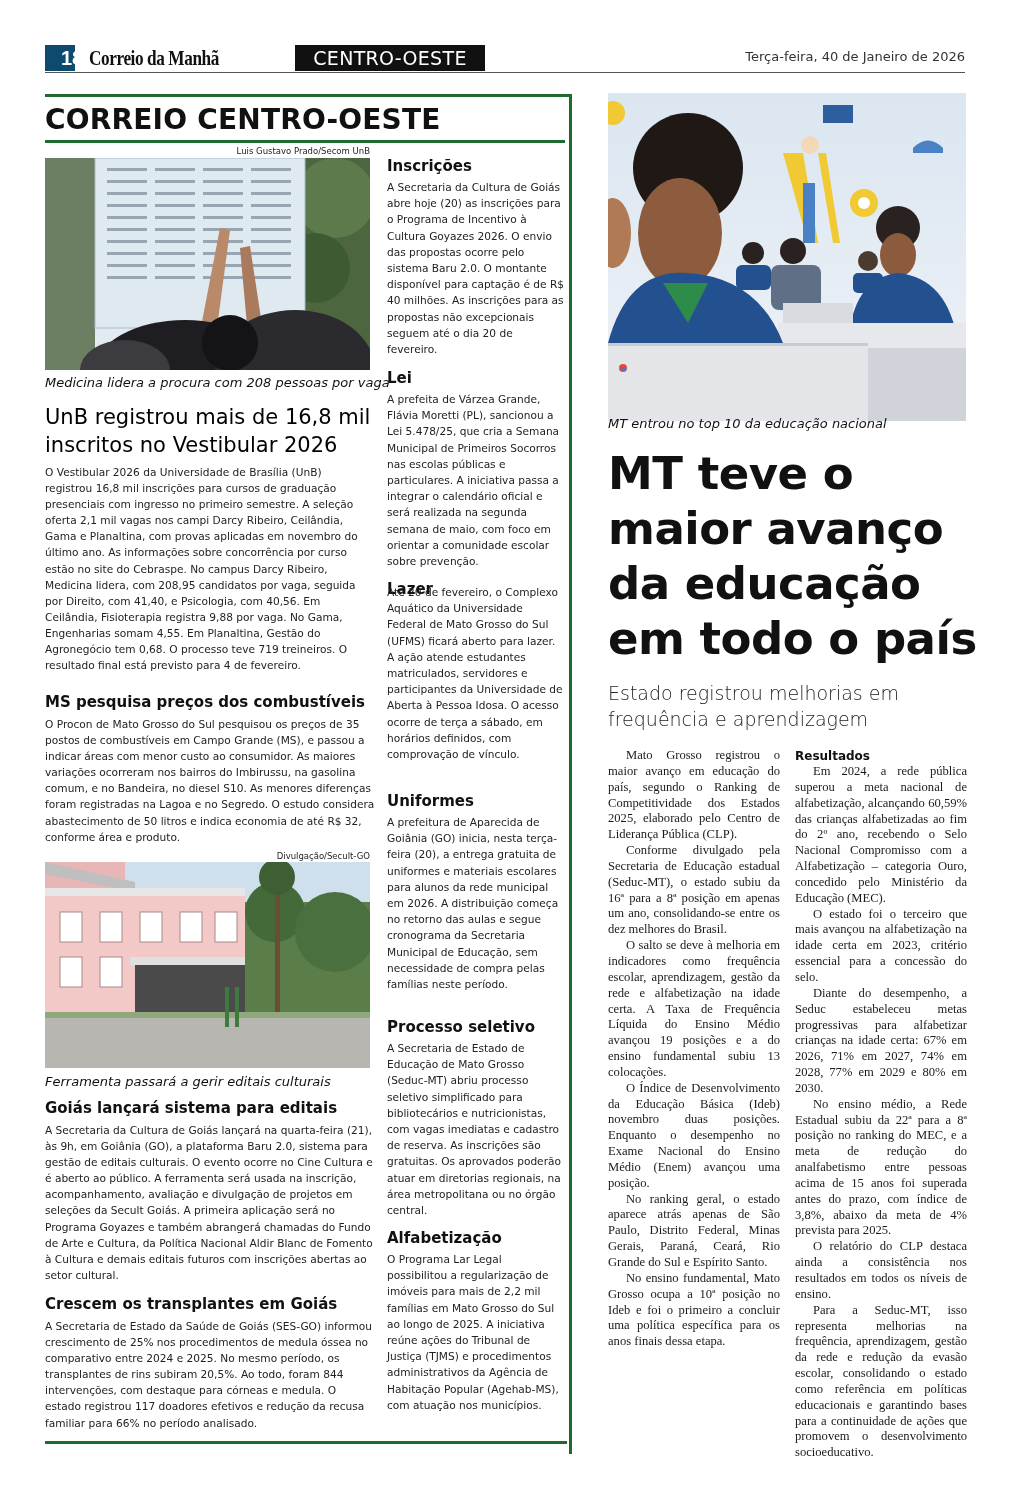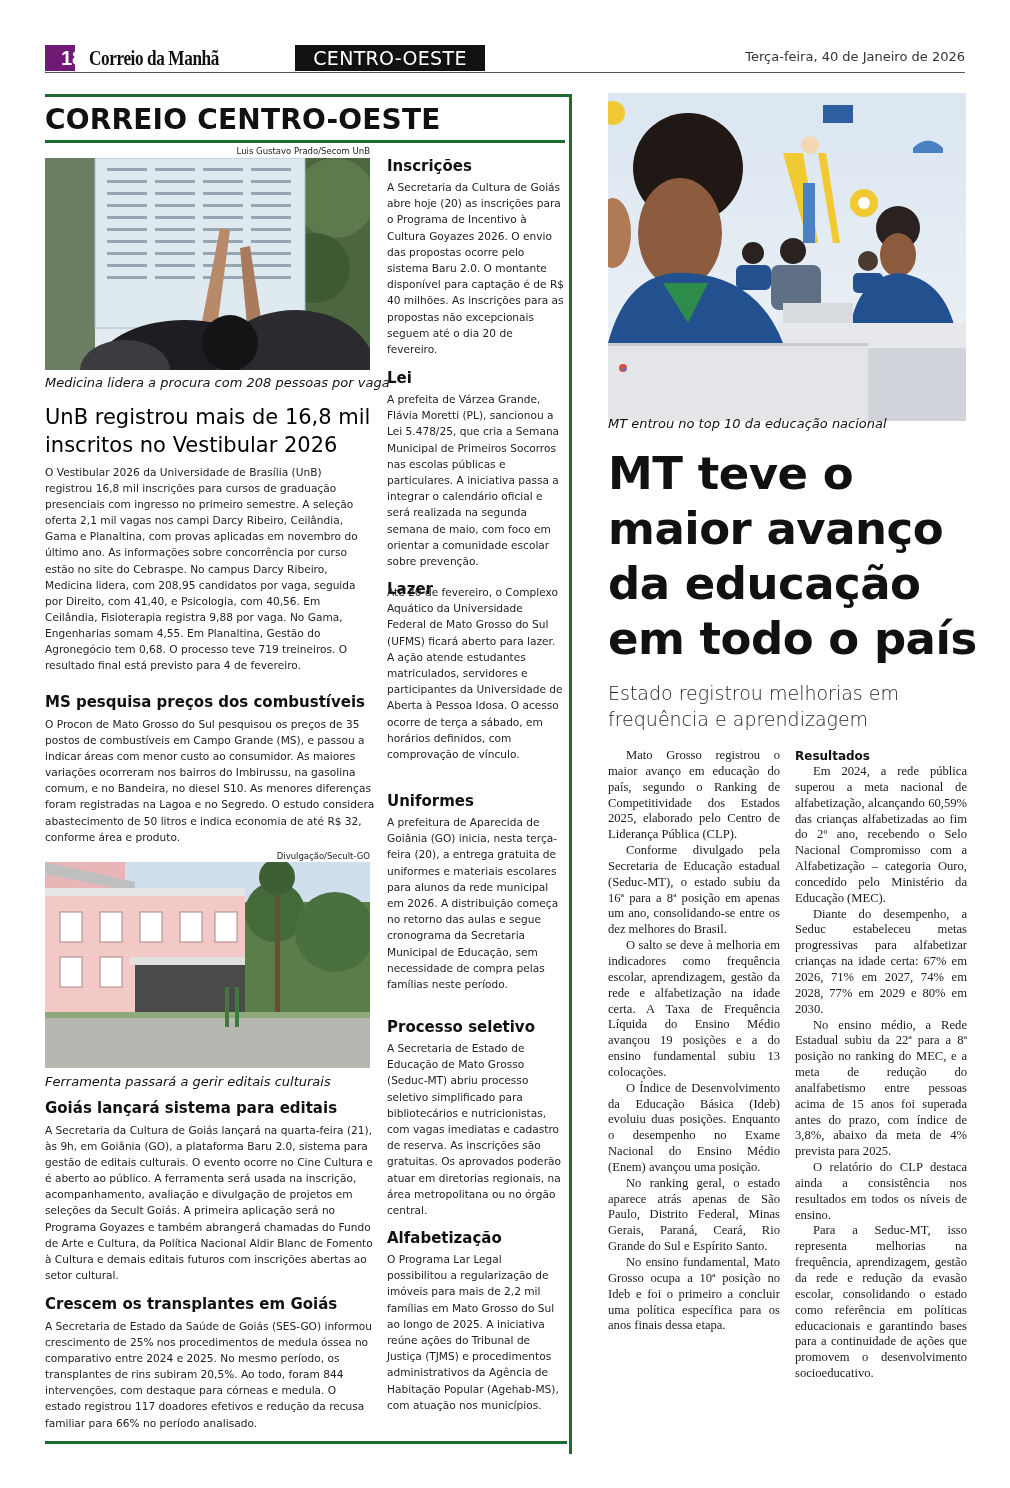--- a/index.html
+++ b/index.html
@@ -1,21 +1,21 @@
 <!DOCTYPE html>
 <html><head>
 <meta charset="utf-8">
 <style>
   * { box-sizing: border-box; margin: 0; padding: 0; }
   html, body { width: 1010px; height: 1488px; background: #ffffff; overflow: hidden; }
   body { position: relative; font-family: "DejaVu Sans", sans-serif; color: #1a1a1a; }
 
   
   .masthead { position: absolute; left: 45px; top: 45px; width: 920px; height: 28px; border-bottom: 1.5px solid #555; }
-  .page-num { position: absolute; left: 0; top: 0; width: 30px; height: 26px; background: #701a75; color: #fff; font-family: "Liberation Sans", sans-serif; font-weight: bold; font-size: 20px; line-height: 26px; text-align: center; padding-left: 16px; }
+  .page-num { position: absolute; left: 0; top: 0; width: 30px; height: 26px; background: #0c4a6e; color: #fff; font-family: "Liberation Sans", sans-serif; font-weight: bold; font-size: 20px; line-height: 26px; text-align: center; padding-left: 16px; }
   .paper-name { position: absolute; left: 44px; top: 0; font-family: "Liberation Serif", serif; font-size: 21px; line-height: 26px; color: #111; letter-spacing: -0.5px; transform: scaleX(0.82); transform-origin: left; font-weight: bold; }
   .section-tag { position: absolute; left: 250px; top: 0; width: 190px; height: 26px; background: #111; color: #fff; font-family: "DejaVu Sans", sans-serif; font-size: 19px; line-height: 26px; text-align: center; letter-spacing: 0.3px; }
   .issue-date { position: absolute; right: 0; top: 4px; font-family: "DejaVu Sans", sans-serif; font-size: 13px; color: #333; }
 
   
   .green-box { position: absolute; left: 45px; top: 94px; width: 527px; height: 1360px; border-top: 3px solid #1d6b2e; border-right: 3px solid #1d6b2e; }
   .section-title { position: absolute; left: 45px; top: 103px; font-family: "DejaVu Sans", sans-serif; font-weight: bold; font-size: 28px; color: #111; letter-spacing: 0.2px; }
   .green-rule { position: absolute; height: 3px; background: #1d6b2e; }
 
   .credit { position: absolute; font-family: "DejaVu Sans", sans-serif; font-size: 8.5px; color: #222; text-align: right; }
@@ -234,25 +234,26 @@
 </div>
 <div class="caption" style="left:608px; top:416px;">MT entrou no top 10 da educação nacional</div>
 
 <h1 class="big-headline">MT teve o maior avanço da educação em todo o país</h1>
 <p class="deck">Estado registrou melhorias em frequência e aprendizagem</p>
 
 <div class="serif-col" style="left:608px; top:748px; width:172px;">
   <p>Mato Grosso registrou o maior avanço em educação do país, segundo o Ranking de Competitividade dos Estados 2025, elaborado pelo Centro de Liderança Pública (CLP).</p>
   <p>Conforme divulgado pela Secretaria de Educação estadual (Seduc-MT), o estado subiu da 16ª para a 8ª posição em apenas um ano, consolidando-se entre os dez melhores do Brasil.</p>
   <p>O salto se deve à melhoria em indicadores como frequência escolar, aprendizagem, gestão da rede e alfabetização na idade certa. A Taxa de Frequência Líquida do Ensino Médio avançou 19 posições e a do ensino fundamental subiu 13 colocações.</p>
-  <p>O Índice de Desenvolvimento da Educação Básica (Ideb) evoluiu duas posições. Enquanto o desempenho no Exame Nacional do Ensino Médio (Enem) avançou uma posição.</p>
+  <p>O Índice de Desenvolvimento da Educação Básica (Ideb) novembro duas posições. Enquanto o desempenho no Exame Nacional do Ensino Médio (Enem) avançou uma posição.</p>
   <p>No ranking geral, o estado aparece atrás apenas de São Paulo, Distrito Federal, Minas Gerais, Paraná, Ceará, Rio Grande do Sul e Espírito Santo.</p>
   <p>No ensino fundamental, Mato Grosso ocupa a 10ª posição no Ideb e foi o primeiro a concluir uma política específica para os anos finais dessa etapa.</p>
 </div>
 
 <div class="serif-col" style="left:795px; top:748px; width:172px;">
   <div class="results-head">Resultados</div>
   <p>Em 2024, a rede pública superou a meta nacional de alfabetização, alcançando 60,59% das crianças alfabetizadas ao fim do 2º ano, recebendo o Selo Nacional Compromisso com a Alfabetização – categoria Ouro, concedido pelo Ministério da Educação (MEC).</p>
+  <p>O estado foi o terceiro que mais avançou na alfabetização na idade certa em 2023, critério essencial para a concessão do selo.</p>
   <p>Diante do desempenho, a Seduc estabeleceu metas progressivas para alfabetizar crianças na idade certa: 67% em 2026, 71% em 2027, 74% em 2028, 77% em 2029 e 80% em 2030.</p>
   <p>No ensino médio, a Rede Estadual subiu da 22ª para a 8ª posição no ranking do MEC, e a meta de redução do analfabetismo entre pessoas acima de 15 anos foi superada antes do prazo, com índice de 3,8%, abaixo da meta de 4% prevista para 2025.</p>
   <p>O relatório do CLP destaca ainda a consistência nos resultados em todos os níveis de ensino.</p>
   <p>Para a Seduc-MT, isso representa melhorias na frequência, aprendizagem, gestão da rede e redução da evasão escolar, consolidando o estado como referência em políticas educacionais e garantindo bases para a continuidade de ações que promovem o desenvolvimento socioeducativo.</p>
 </div>
 
 </body></html>

